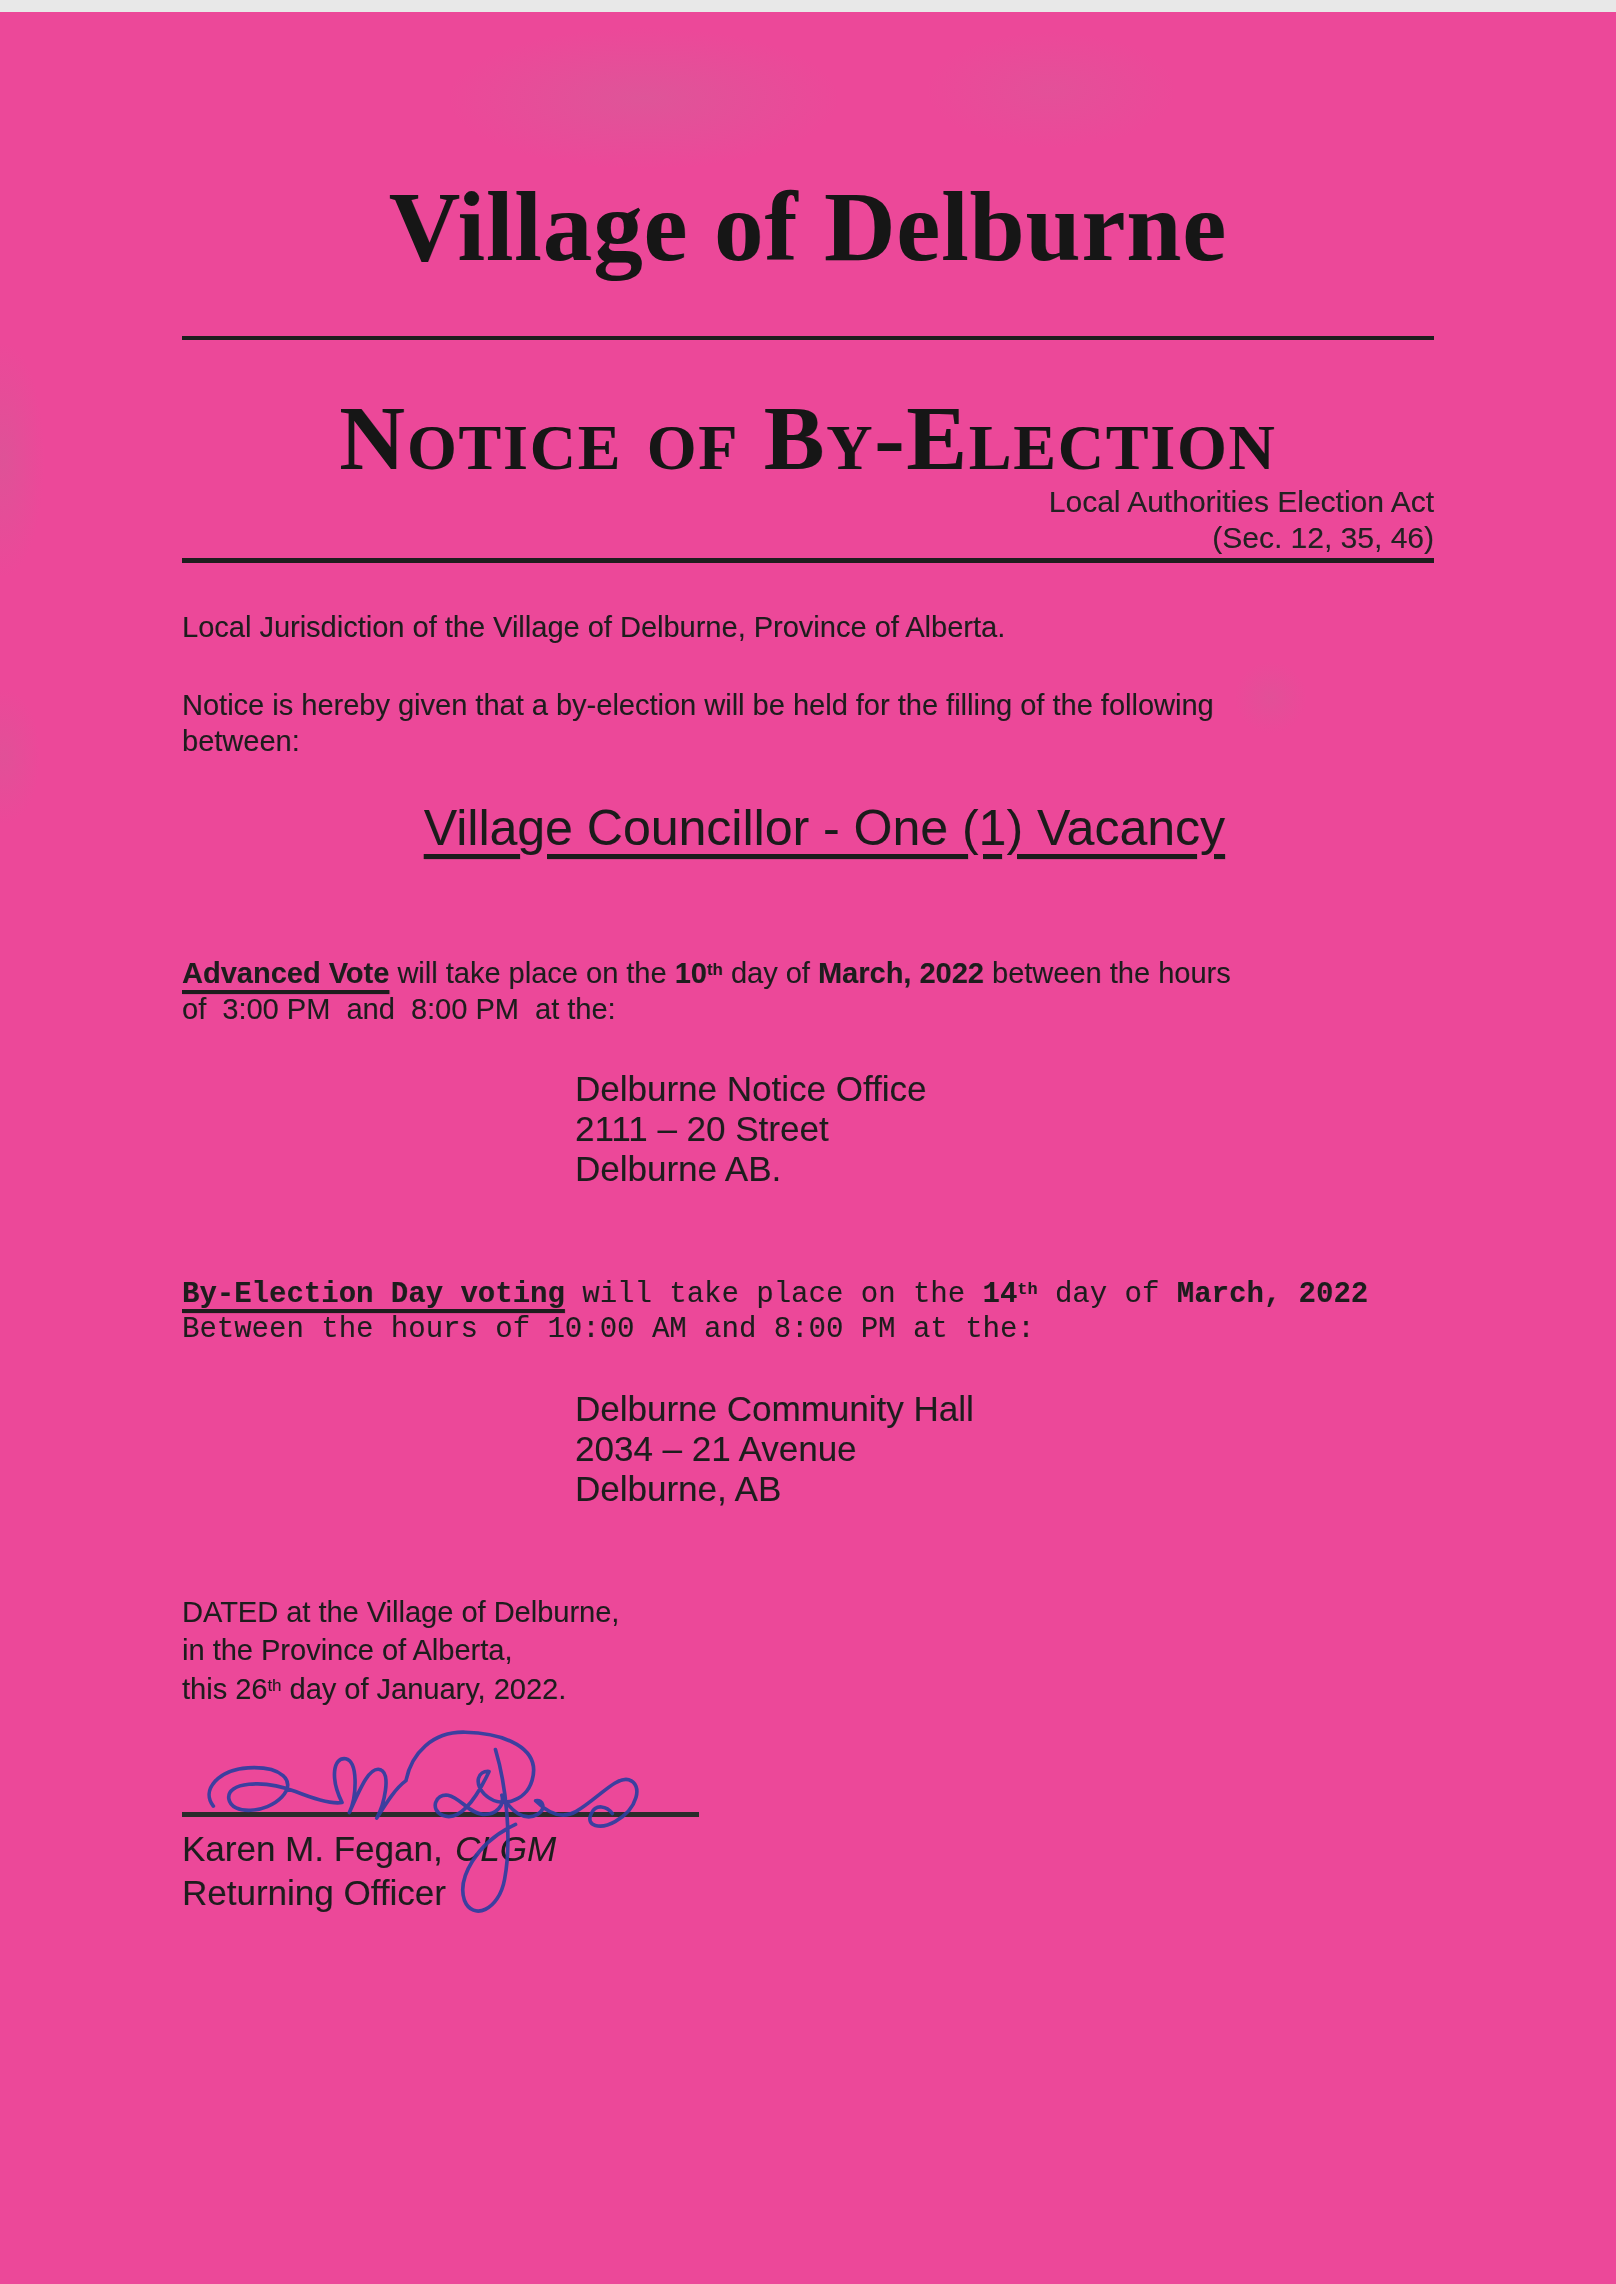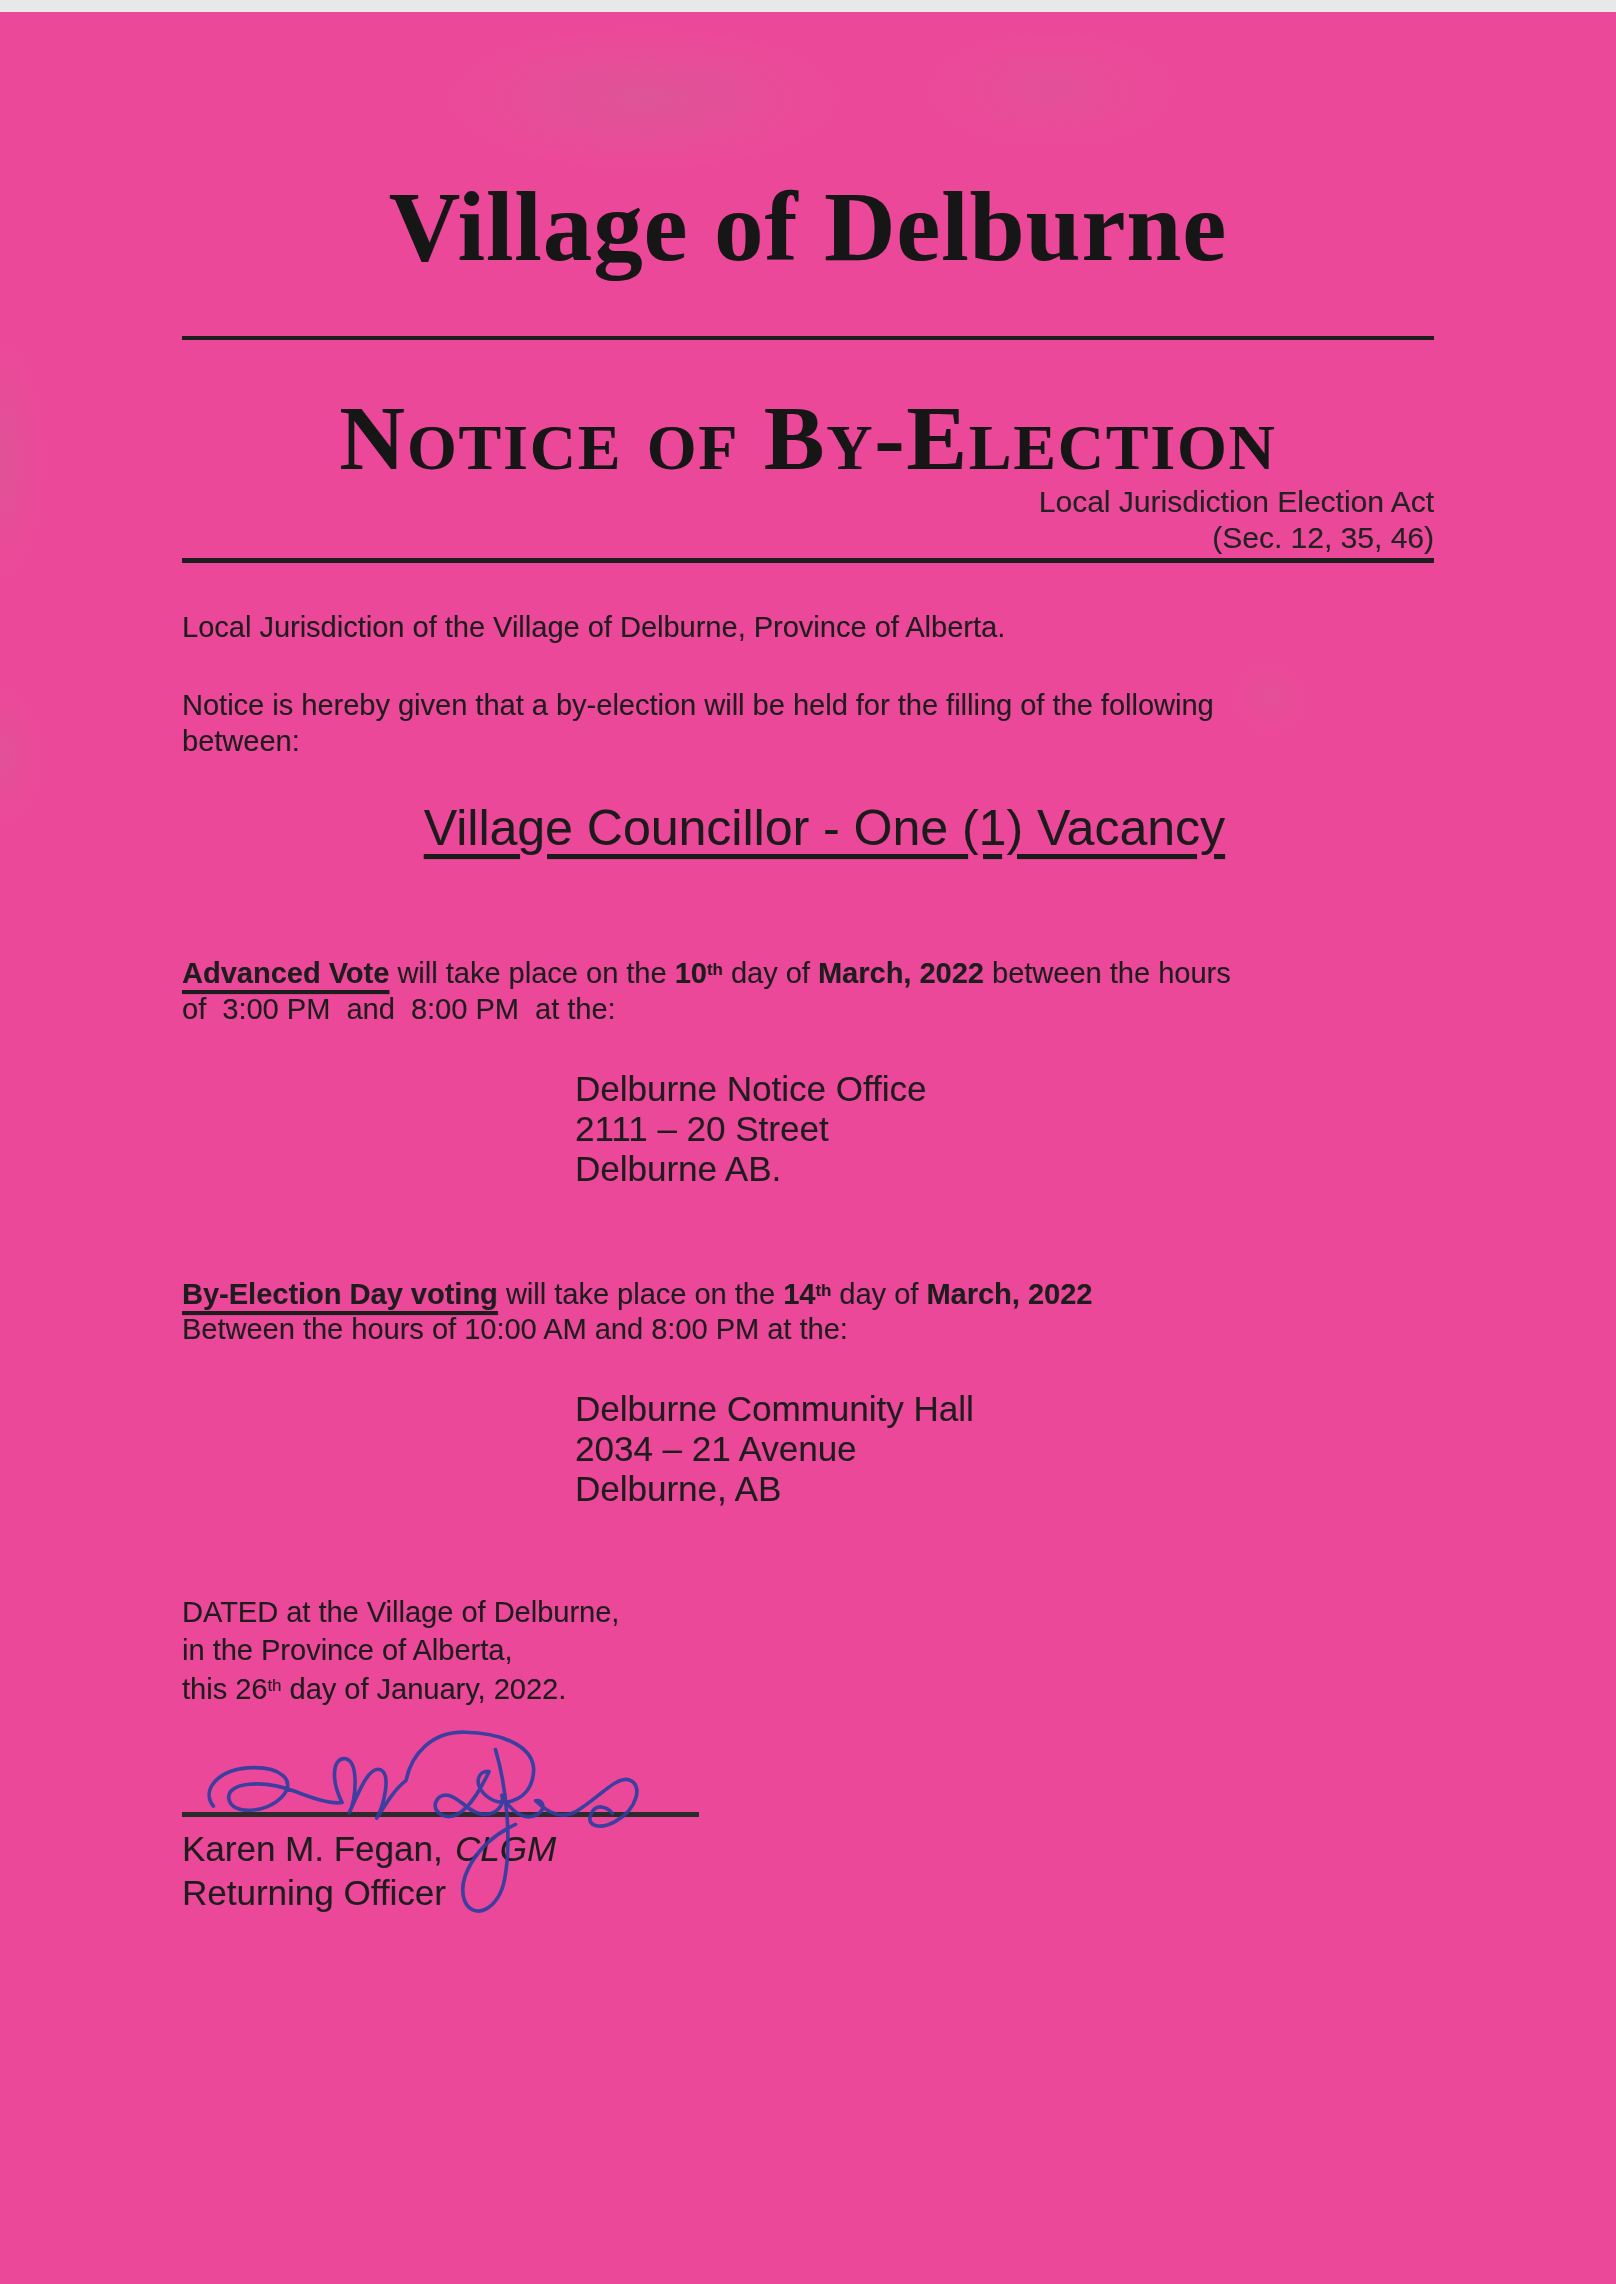--- a/index.html
+++ b/index.html
@@ -63,21 +63,21 @@
     font-size:50px;line-height:1.15;
     font-weight:normal;
     text-align:center;color:#1b1b1b;
     text-decoration:underline;
     text-decoration-thickness:4.6px;
     text-underline-offset:9.1px;
   }
 
   .vote-para{line-height:1.22;}
   .advanced{margin-top:99px;}
-  .byelection{margin-top:88px;}
+  .byelection{margin-top:88px;font-family:Liberation Mono, monospace;}
   .label-ul{
     font-weight:bold;
     text-decoration:underline;
     text-decoration-thickness:3.7px;
     text-underline-offset:7.3px;
   }
   b{font-weight:bold;}
   .sup{font-size:0.58em;vertical-align:0.48em;}
 
   .address{
@@ -104,21 +104,21 @@
   <div class="smudge s2"></div>
   <div class="smudge s3"></div>
   <div class="smudge s4"></div>
   <div class="smudge s5"></div>
 
   <header>
     <h1 class="doc-title">Village of Delburne</h1>
     <div class="rule rule-1"></div>
     <h2 class="notice-title">Notice of By-Election</h2>
     <div class="act-block">
-      <div>Local Jurisdiction Election Act</div>
+      <div>Local Authorities Election Act</div>
       <div>(Sec. 12, 35, 46)</div>
     </div>
     <div class="rule rule-2"></div>
   </header>
 
   <main>
 
     <p class="body-text jurisdiction">Local Jurisdiction of the Village of Delburne, Province of Alberta.</p>
 
     <p class="body-text notice-given">

